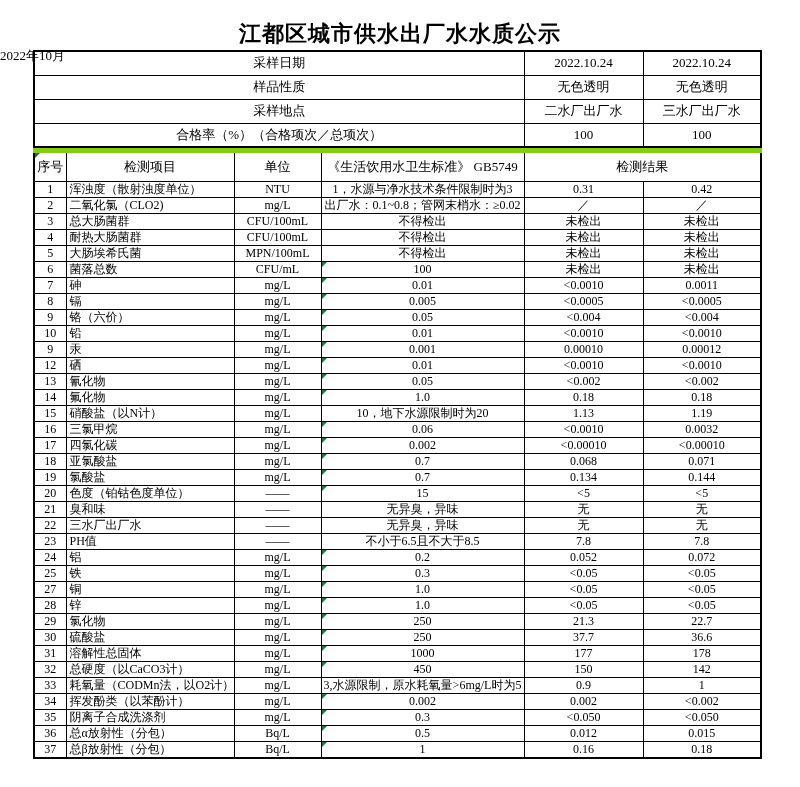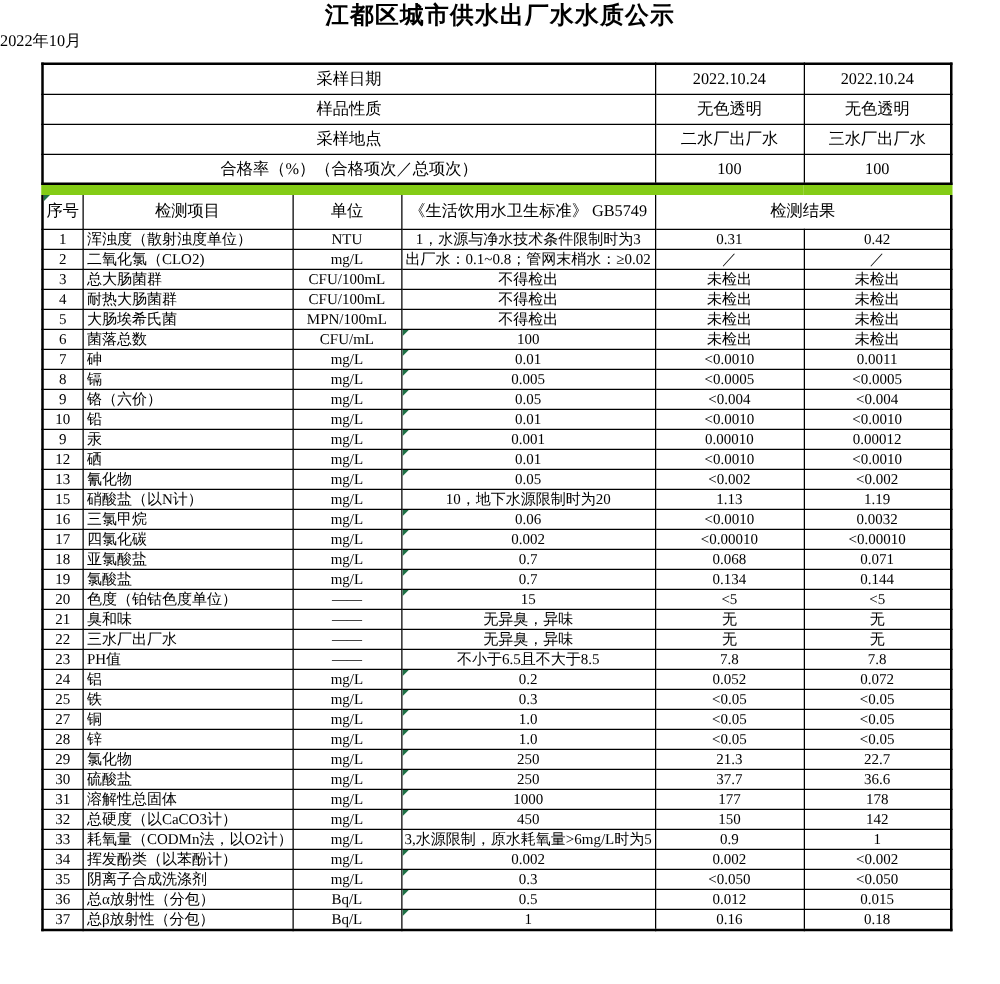--- a/index.html
+++ b/index.html
@@ -8,23 +8,23 @@
     width: 800px; height: 787px;
     font-family: "Liberation Serif", "DejaVu Serif", serif;
     color: #000;
   }
   .page { position: relative; width: 800px; height: 787px; overflow: hidden; background: #fff; }
 
   .title {
     text-align: center;
     font-family: Liberation Sans, sans-serif;
     font-weight: bold;
-    font-size: 19px;
+    font-size: 22px;
     letter-spacing: 1px;
-    padding-top: 1px;
+    padding-top: 20px;
     line-height: 1.3;
   }
   .subtitle {
     font-size: 13px;
     line-height: 1.1;
   }
 
   .grid { position: absolute; left: 33px; top: 50px; width: 606px; }
 
   table { border-collapse: collapse; table-layout: fixed; width: 727px; border: 2px solid #000; }
@@ -34,21 +34,21 @@
     font-weight: normal;
     text-align: center;
     vertical-align: middle;
     padding: 0;
     overflow: hidden;
     white-space: nowrap;
     position: relative;
   }
 
   table.info td { height: 24px; font-size: 13px; }
-  table.results { border-top: 8px solid #84cc16; }
+  table.results { border-top: 5px solid #84cc16; }
   table.results thead th { height: 31px; font-size: 13px; }
   table.results tbody td { height: 16px; line-height: 15px; }
 
   .td-item { text-align: left; padding-left: 3px; }
   .td-standard { letter-spacing: 0; }
 
   .flag {
     position: absolute; top: 0; left: 0;
     width: 0; height: 0;
     border-top: 5px solid var(--marker-green, #1e7145);
@@ -213,20 +213,28 @@
           </tr>
           <tr>
             <td>13</td>
             <td class="td-item">氰化物</td>
             <td>mg/L</td>
             <td class="td-standard"><span class="flag"></span>0.05</td>
             <td>&lt;0.002</td>
             <td>&lt;0.002</td>
           </tr>
           <tr>
+            <td>14</td>
+            <td class="td-item">氟化物</td>
+            <td>mg/L</td>
+            <td class="td-standard"><span class="flag"></span>1.0</td>
+            <td>0.18</td>
+            <td>0.18</td>
+          </tr>
+          <tr>
             <td>15</td>
             <td class="td-item">硝酸盐（以N计）</td>
             <td>mg/L</td>
             <td class="td-standard">10，地下水源限制时为20</td>
             <td>1.13</td>
             <td>1.19</td>
           </tr>
           <tr>
             <td>16</td>
             <td class="td-item">三氯甲烷</td>

